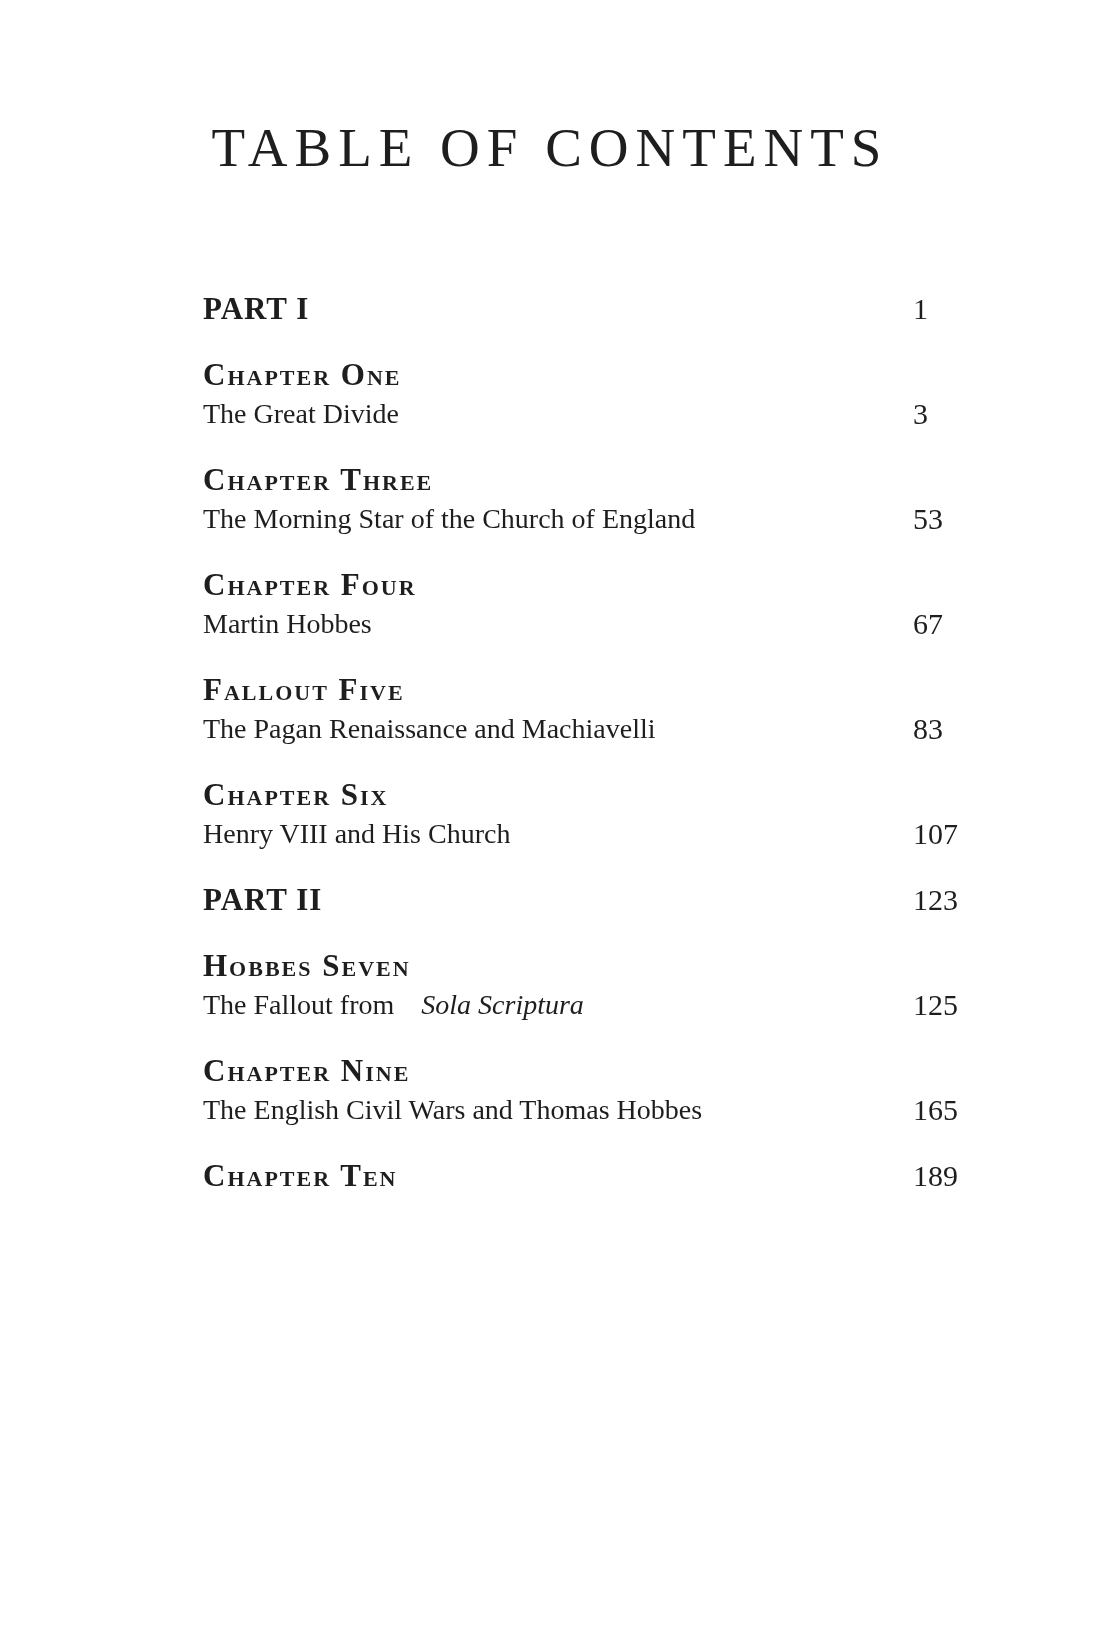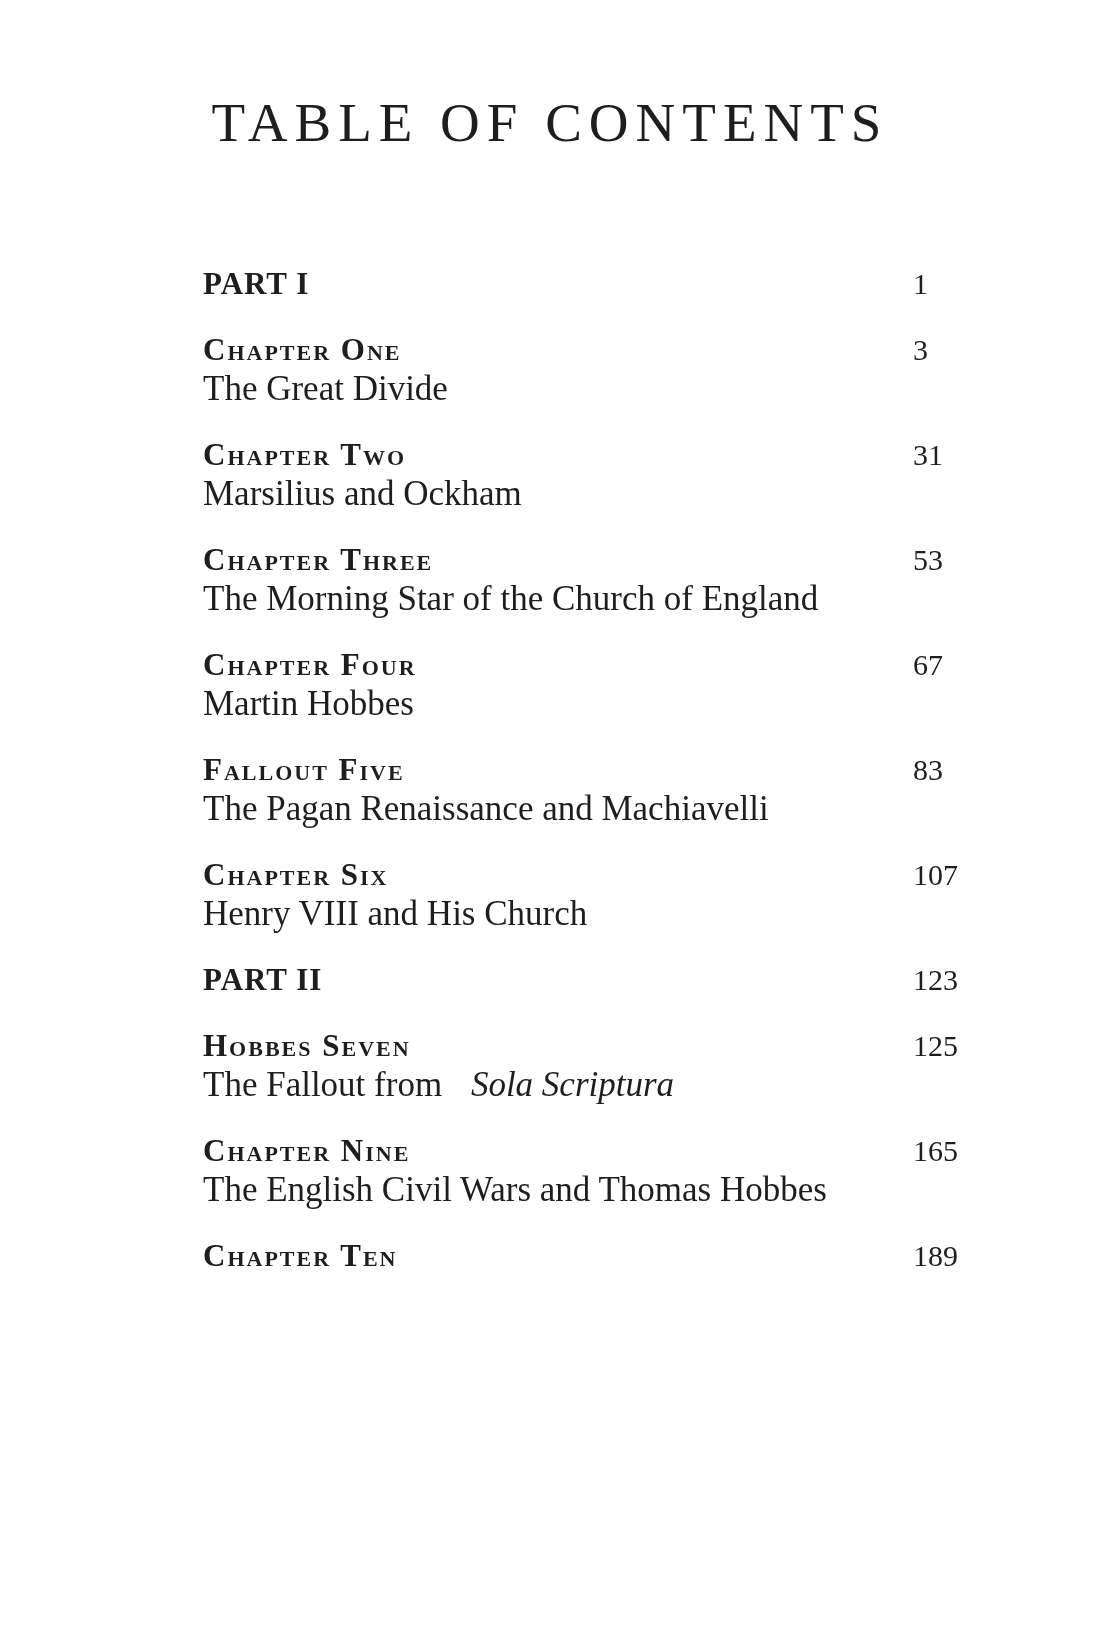--- a/index.html
+++ b/index.html
@@ -13,54 +13,55 @@
   }
   .page {
     position: relative;
     width: 1100px;
     height: 1650px;
     background: #ffffff;
     color: #1e1e1e;
   }
   .page-title {
     margin: 0;
-    padding-top: 91px;
+    padding-top: 116px;
     font-size: 55px;
     line-height: 64px;
     font-weight: 400;
     letter-spacing: 7px;
     text-align: center;
     white-space: nowrap;
   }
   .toc {
     margin: 109px 0 0 203px;
     width: 780px;
   }
   .entry {
     display: flex;
+    align-items: flex-end;
     margin-bottom: 27px;
   }
   .entry-text {
     flex: 0 0 710px;
     min-width: 0;
   }
   .entry-label {
     font-weight: 700;
     font-variant: small-caps;
     font-size: 31px;
     line-height: 39px;
     letter-spacing: 2px;
     white-space: nowrap;
   }
   .entry-label.part {
     font-variant: normal;
     letter-spacing: 1px;
   }
   .entry-title {
-    font-size: 35px;
+    font-size: 28px;
     line-height: 39px;
     white-space: nowrap;
   }
   .entry-title em { font-style: italic; margin-left: 20px; }
   .entry-page {
     flex: 0 0 70px;
     font-size: 30px;
     line-height: 39px;
     text-align: left;
     white-space: nowrap;
@@ -79,27 +80,20 @@
 
     </div>
     <div class="entry-page">1</div>
   </div>
       <div class="entry">
     <div class="entry-text">
       <div class="entry-label">Chapter One</div>
       <div class="entry-title">The Great Divide</div>
     </div>
     <div class="entry-page">3</div>
-  </div>
-      <div class="entry">
-    <div class="entry-text">
-      <div class="entry-label">Chapter Two</div>
-      <div class="entry-title">Marsilius and Ockham</div>
-    </div>
-    <div class="entry-page">31</div>
   </div>
       <div class="entry">
     <div class="entry-text">
       <div class="entry-label">Chapter Three</div>
       <div class="entry-title">The Morning Star of the Church of England</div>
     </div>
     <div class="entry-page">53</div>
   </div>
       <div class="entry">
     <div class="entry-text">

